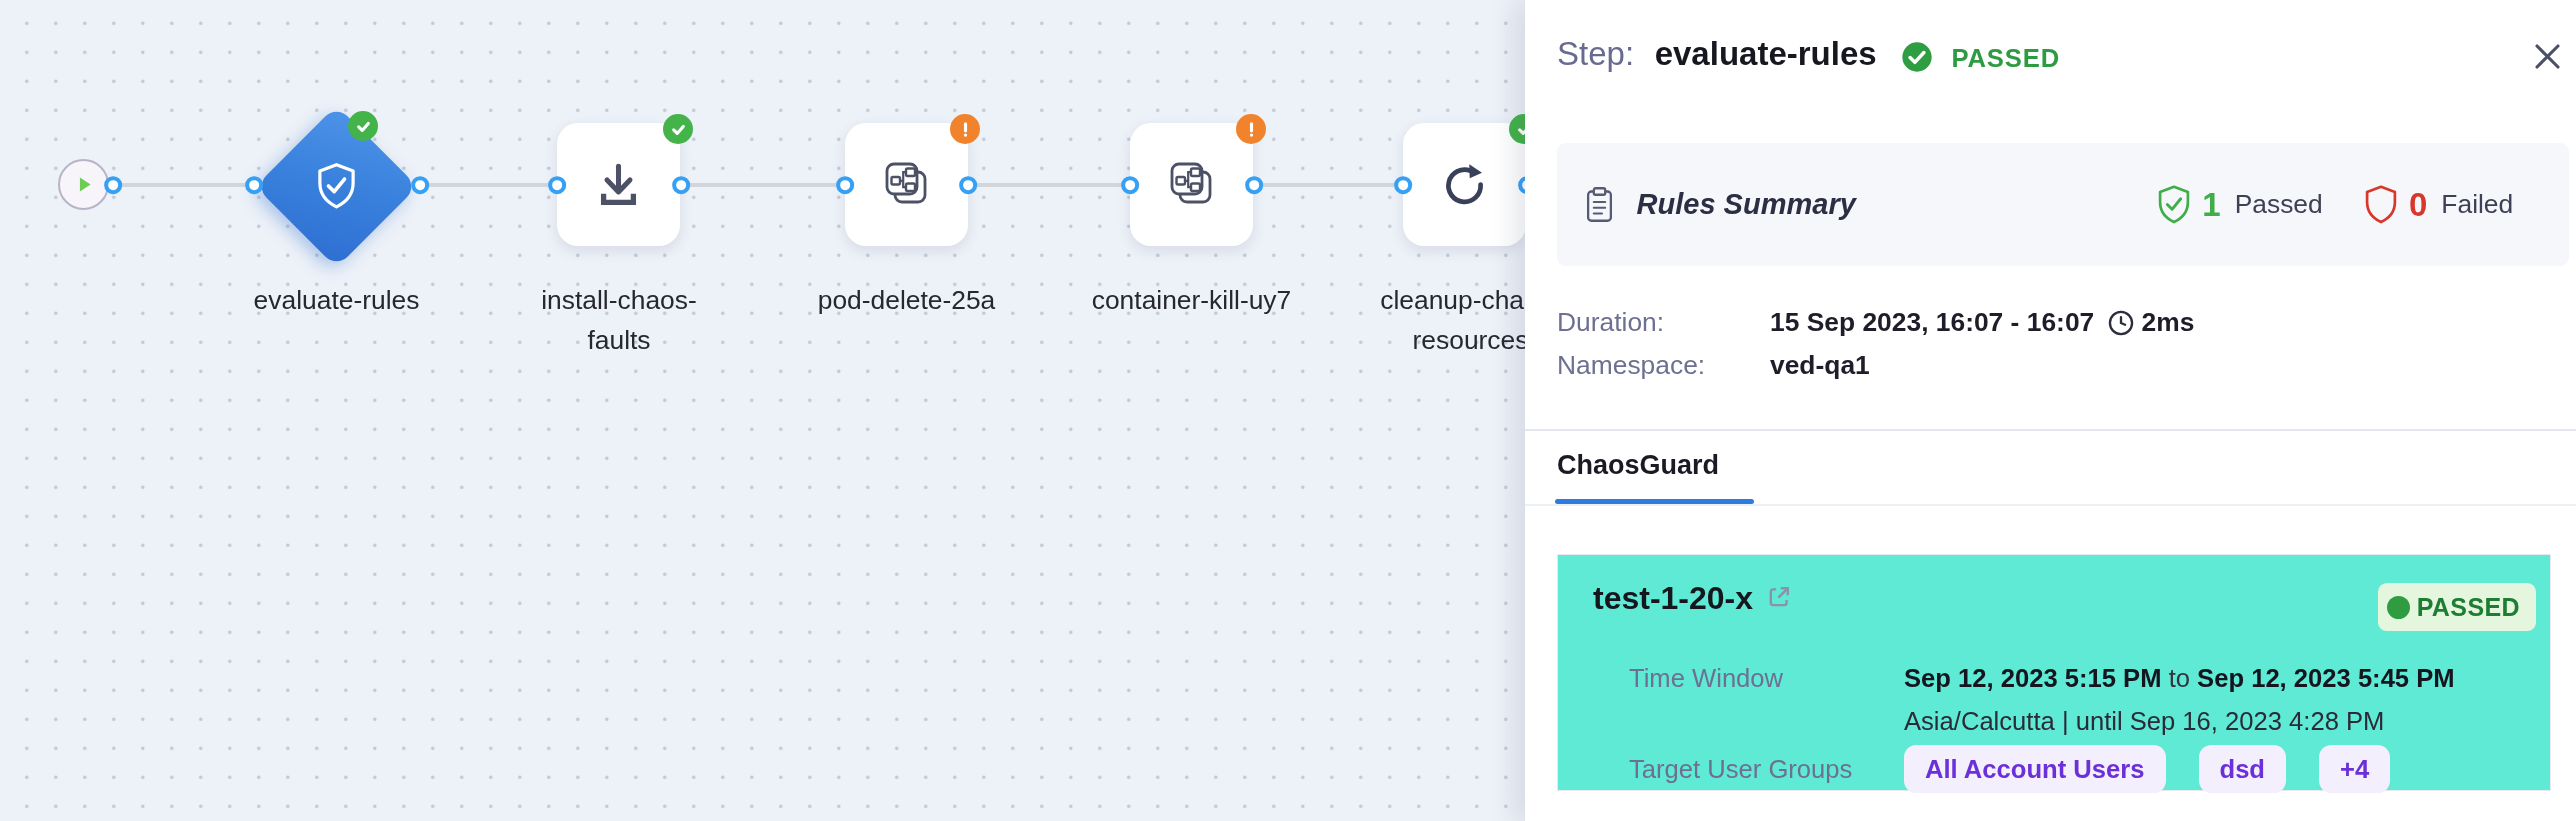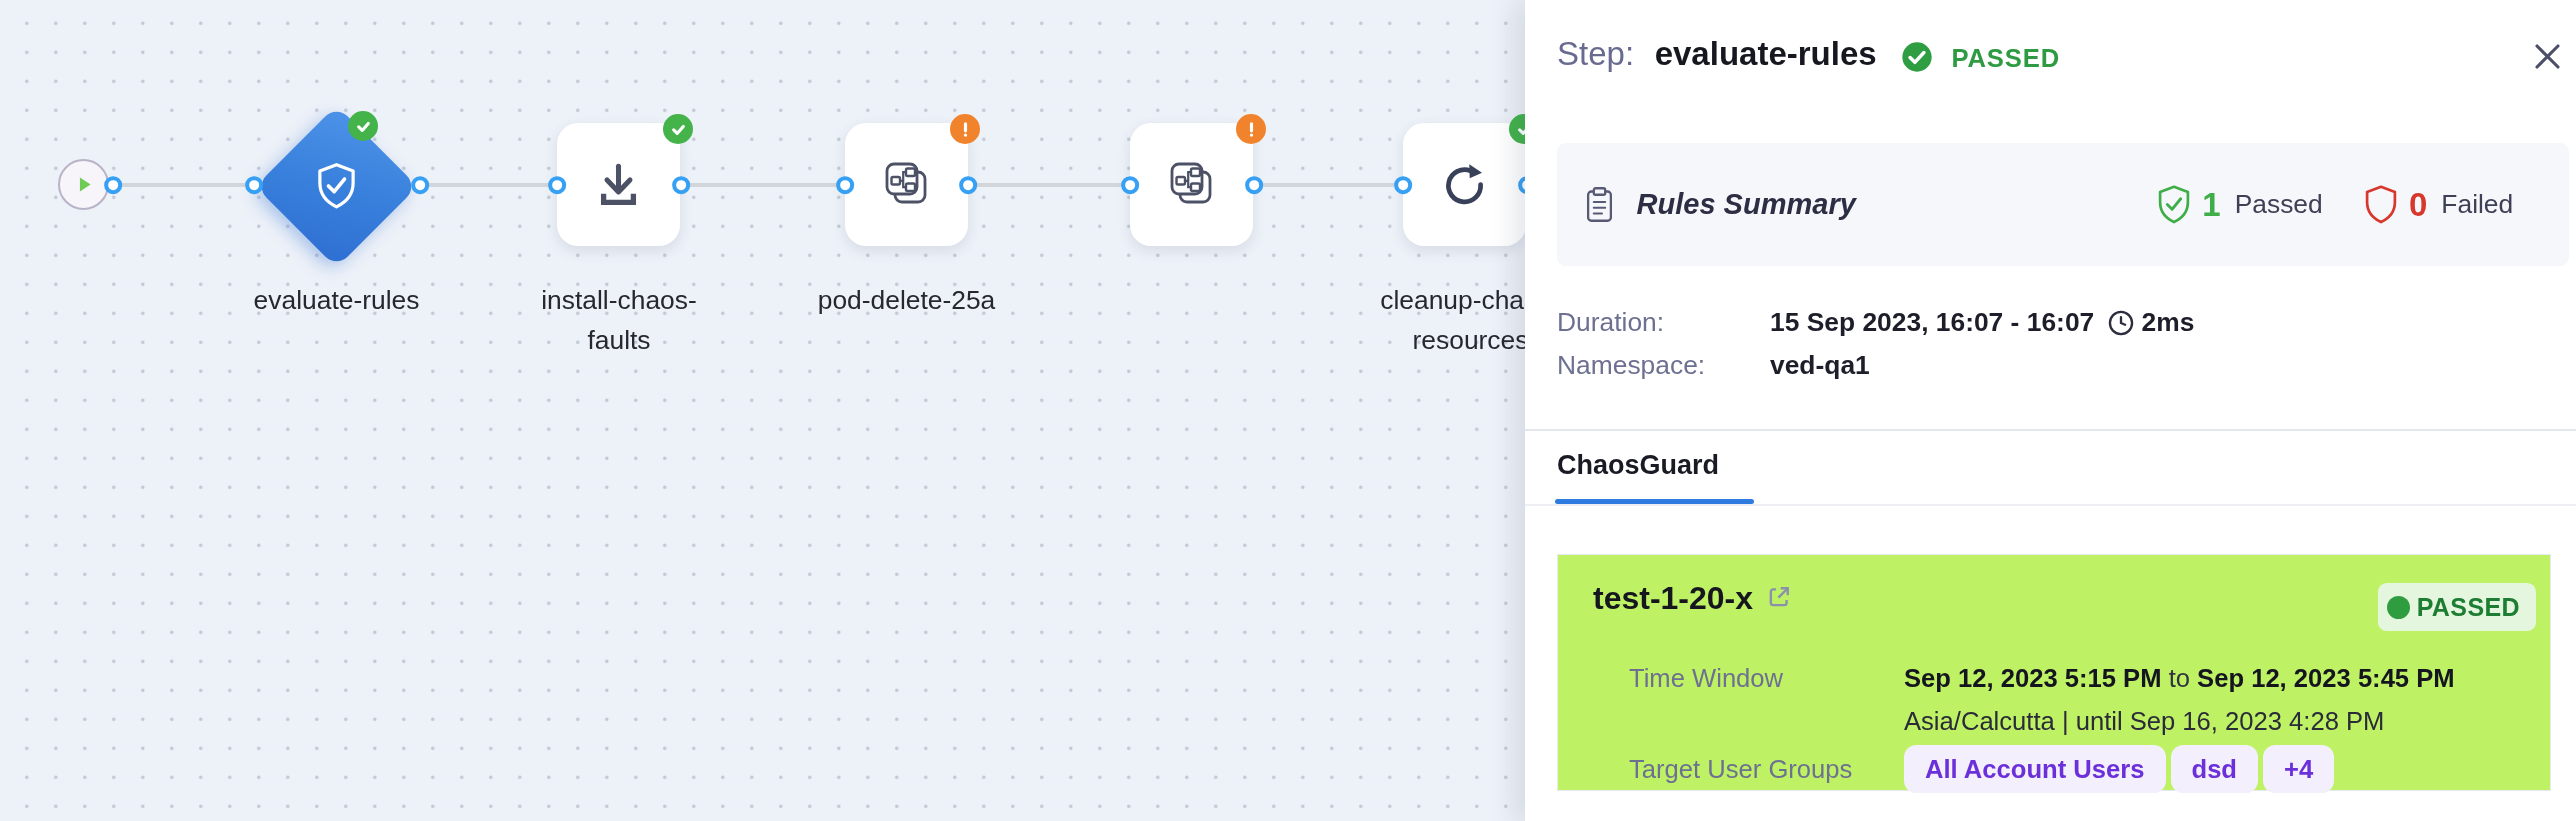--- a/index.html
+++ b/index.html
@@ -73,39 +73,39 @@
   .meta-row{position:absolute;left:32px;display:flex;align-items:center;}
   .meta-label{width:213px;font-size:26.4px;color:#6d7091;}
   .meta-value{font-size:26.4px;font-weight:700;color:#1d1e2a;}
   .clock-wrap{display:flex;align-items:center;margin-left:12.3px;}
   .elapsed{font-size:26.4px;font-weight:700;color:#1d1e2a;margin-left:7px;}
   .divider{position:absolute;left:0;top:429px;width:1051px;height:1.8px;background:#e4e7ee;}
   .tab{position:absolute;left:32px;top:450px;font-size:27px;font-weight:700;color:#191a24;cursor:pointer;}
   .tab-underline{position:absolute;left:30px;top:499px;width:199px;height:5.3px;background:#2f7ce0;border-radius:2.6px;}
   .tab-baseline{position:absolute;left:0;top:504px;width:1051px;height:1.8px;background:#edeff4;}
   .card{
-    position:absolute;left:32px;top:554px;width:994px;height:237px;background:#bef264;
+    position:absolute;left:32px;top:554px;width:994px;height:237px;background:#5eead4;
     border:1.8px solid #e7e9f0;border-radius:1px;box-sizing:border-box;
   }
   .card-title-row{position:absolute;left:35px;top:25px;display:flex;align-items:center;}
   .card-title{font-size:32px;font-weight:700;color:#15161e;}
   .ext-icon{margin-left:12.3px;cursor:pointer;}
   .card-badge{
     position:absolute;right:14px;top:28px;height:48px;background:#e5f6df;border-radius:8.8px;
     display:flex;align-items:center;padding:0 16px 0 8.8px;
   }
   .card-badge .dot{width:23px;height:23px;border-radius:50%;background:#2f9d3f;margin-right:7px;}
   .card-badge .txt{font-size:25px;font-weight:800;color:#1d7d32;letter-spacing:0.4px;}
   .card-row{position:absolute;display:flex;align-items:center;}
   .card-label{width:275px;font-size:25.6px;color:#6d7091;}
   .tw-line{font-size:25.6px;color:#15151f;}
   .tw-line .b{font-weight:700;}
   .tw-line .n{font-weight:400;color:#33343f;}
   .tz-line{position:absolute;left:346px;top:152px;font-size:25.6px;color:#2a2a38;}
-  .pills{display:flex;align-items:center;gap:5px;}
+  .pills{display:flex;align-items:center;gap:33px;}
   .pill{
     background:#f3effc;color:#6b30d9;font-size:25.6px;font-weight:700;
     padding:9.7px 21px;border-radius:12.3px;cursor:pointer;
   }
 </style>
 </head>
 <body>
 
 <div id="app">
 
@@ -203,20 +203,21 @@
     <div class="cdot" style="left:845px;top:185px"></div>
     <div class="cdot" style="left:968px;top:185px"></div>
     <div class="cdot" style="left:1130px;top:185px"></div>
     <div class="cdot" style="left:1254px;top:185px"></div>
     <div class="cdot" style="left:1403px;top:185px"></div>
     <div class="cdot" style="left:1527px;top:185px"></div>
 
     <div class="node-label" style="left:222px;top:280px;width:229px">evaluate-rules</div>
     <div class="node-label" style="left:522px;top:280px;width:194px">install-chaos-faults</div>
     <div class="node-label" style="left:783px;top:280px;width:247px">pod-delete-25a</div>
+    <div class="node-label" style="left:1068px;top:280px;width:247px">container-kill-uy7</div>
     <div class="node-label" style="left:1369px;top:280px;width:203px">cleanup-chaos-resources</div>
   </div>
 
   <aside id="panel">
 
     <div class="p-head">
       <span class="step-prefix">Step:</span>
       <span class="step-name">evaluate-rules</span>
       <span class="head-check">
         <svg width="32" height="32" viewBox="0 0 24 24">

